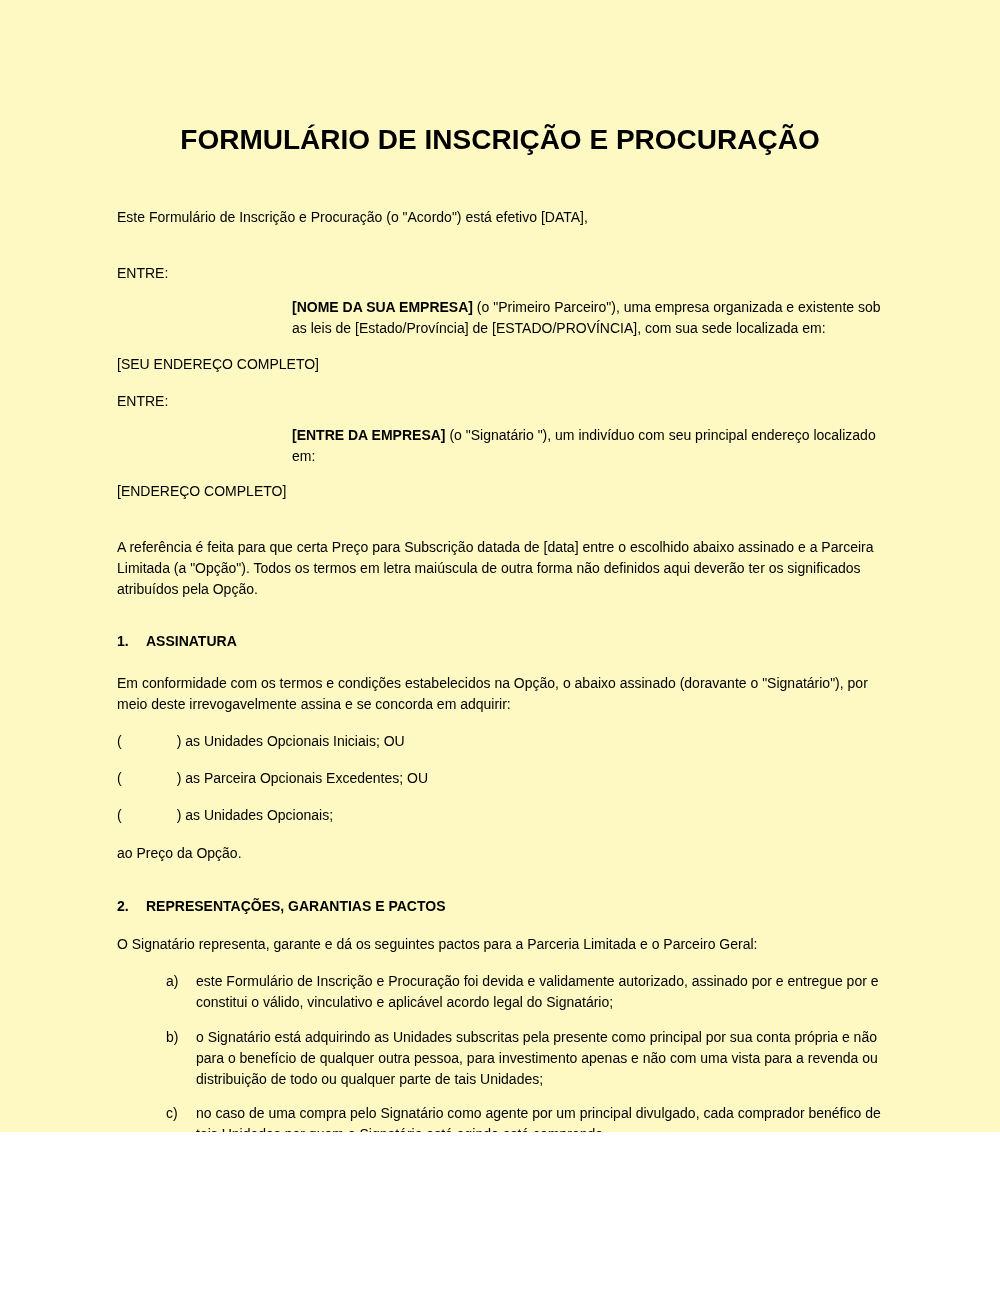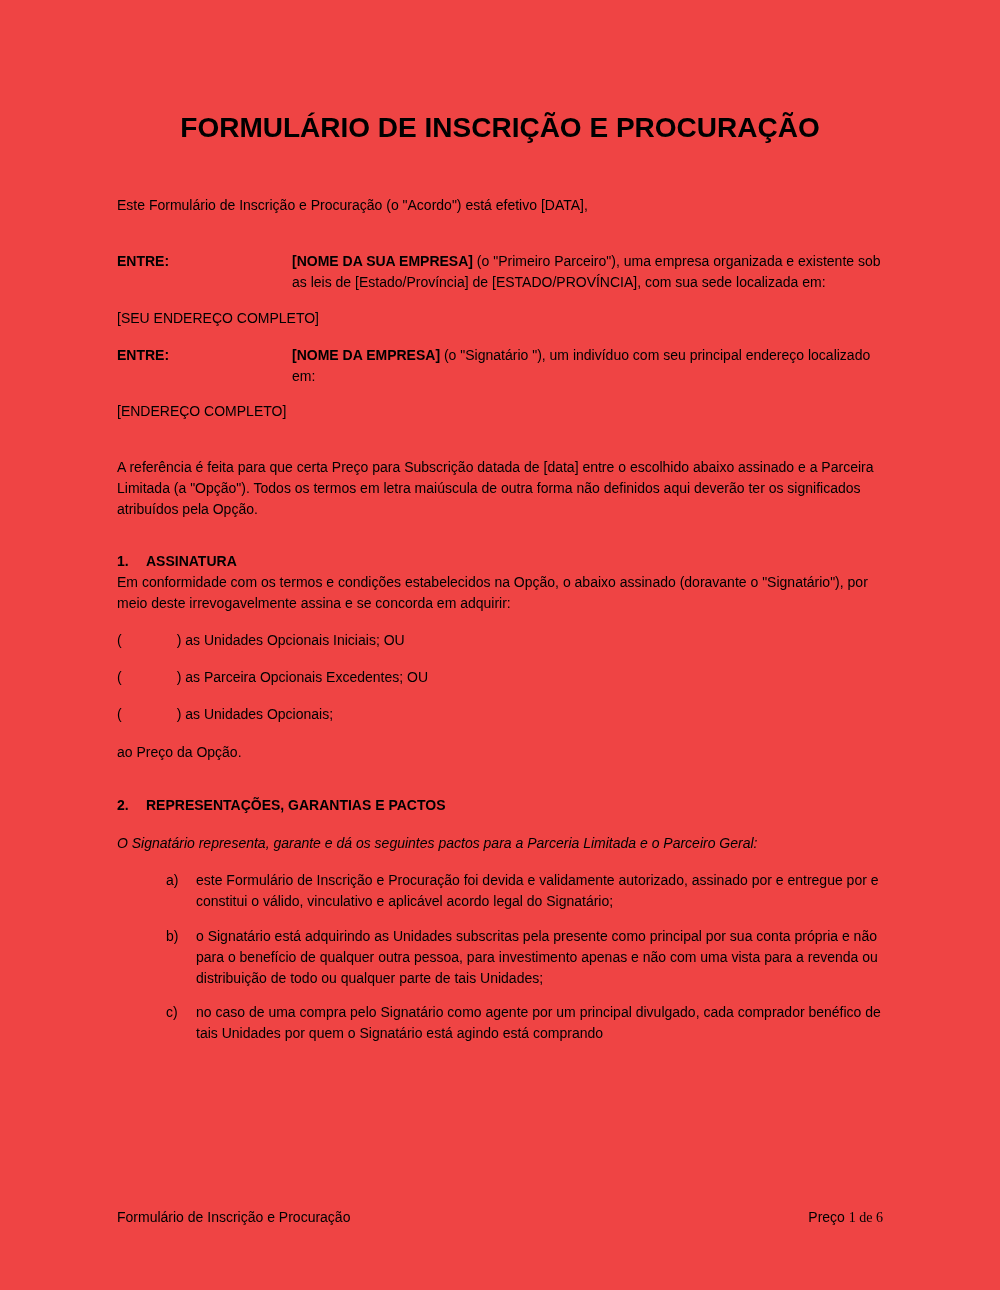--- a/index.html
+++ b/index.html
@@ -1,59 +1,59 @@
 <!DOCTYPE html>
 <html><head>
 <meta charset="utf-8">
 <style>
   html, body { margin: 0; padding: 0; background: #ffffff; }
   .page {
     position: relative;
     width: 1000px;
-    height: 1290px;
-    background: #ef4444;
+    height: 1132px;
+    background: #fef9c3;
     color: #000000;
     font-family: "Liberation Sans", "DejaVu Sans", sans-serif;
     font-size: 14px;
     line-height: 21px;
     overflow: hidden;
     box-sizing: border-box;
-    padding: 0 117px;
+    padding: 12px 117px;
   }
   .doc-title {
     margin-top: 112px;
     text-align: center;
     font-size: 28px;
     line-height: 32px;
     font-weight: bold;
     letter-spacing: 0px;
   }
   p { margin: 0; }
   .intro { margin-top: 51px; }
 
   .party-row { display: flex; margin-top: 35px; }
   .party-row.second { margin-top: 16px; }
-  .party-label { width: 175px; flex: 0 0 175px; font-weight: bold; }
-  .party-text { flex: 1; }
+  .party-label { width: 175px; flex: 0 0 175px; font-weight: normal; }
+  .party-text { flex: 1; margin-top: 34px; }
   .party-address { margin-top: 15px; }
   .party-address.second { margin-top: 14px; }
 
   .reference-par { margin-top: 35px; }
 
   .section-heading { display: flex; margin-top: 30px; font-weight: bold; line-height: 22px; }
   .section-heading .num { width: 29px; flex: 0 0 29px; }
   .section-heading.second { margin-top: 31px; }
 
-  .section-par { margin-top: 0; }
+  .section-par { margin-top: 21px; }
 
   .option-line { margin-top: 16px; }
   .option-line .gap { display: inline-block; width: 55px; }
   .price-line { margin-top: 17px; }
   .closing-par { margin-top: 14px; }
-  .covenant-intro { margin-top: 17px; font-style: italic; }
+  .covenant-intro { margin-top: 17px; }
 
   .list-item { display: flex; margin-top: 16px; margin-left: 49px; }
   .list-item.item-b { margin-top: 14px; }
   .list-item.item-c { margin-top: 13px; }
   .list-marker { width: 30px; flex: 0 0 30px; }
   .list-text { flex: 1; }
 
   .footer {
     position: absolute;
     top: 1207px;
@@ -76,21 +76,21 @@
   <p class="intro">Este Formulário de Inscrição e Procuração (o "Acordo") está efetivo [DATA],</p>
 
   <div class="party-row">
     <span class="party-label">ENTRE:</span>
     <span class="party-text"><b class="inline-bold">[NOME DA SUA EMPRESA]</b><span> (o "Primeiro Parceiro"), uma empresa organizada e existente sob as leis de [Estado/Província] de [ESTADO/PROVÍNCIA], com sua sede localizada em:</span></span>
   </div>
   <p class="party-address">[SEU ENDEREÇO COMPLETO]</p>
 
   <div class="party-row second">
     <span class="party-label">ENTRE:</span>
-    <span class="party-text"><b class="inline-bold">[NOME DA EMPRESA]</b><span> (o "Signatário "), um indivíduo com seu principal endereço localizado em:</span></span>
+    <span class="party-text"><b class="inline-bold">[ENTRE DA EMPRESA]</b><span> (o "Signatário "), um indivíduo com seu principal endereço localizado em:</span></span>
   </div>
   <p class="party-address second">[ENDEREÇO COMPLETO]</p>
 
   <p class="reference-par">A referência é feita para que certa Preço para Subscrição datada de [data] entre o escolhido abaixo assinado e a Parceira Limitada (a "Opção"). Todos os termos em letra maiúscula de outra forma não definidos aqui deverão ter os significados atribuídos pela Opção.</p>
 
   <div class="section-heading">
     <span class="num">1.</span>
     <span>ASSINATURA</span>
   </div>
 

